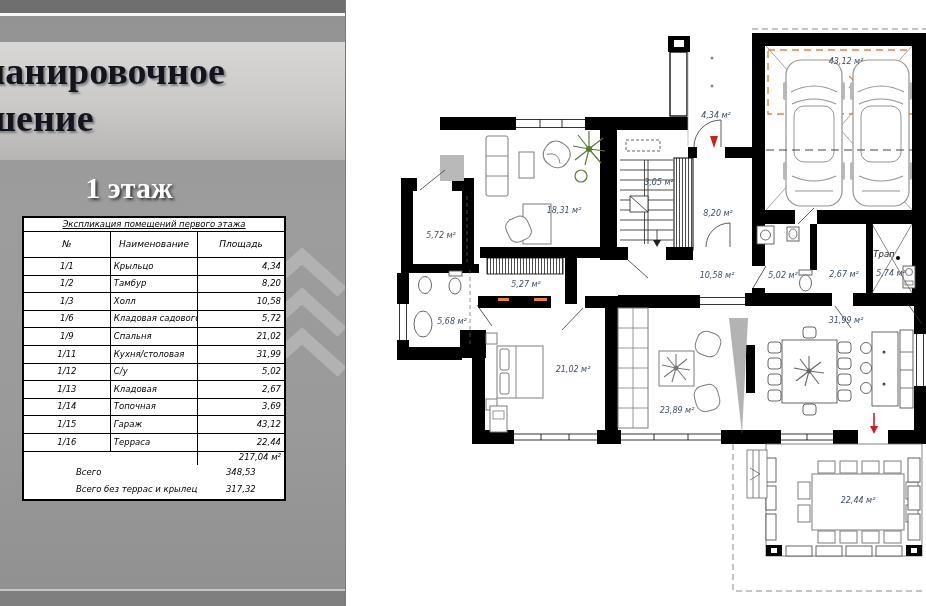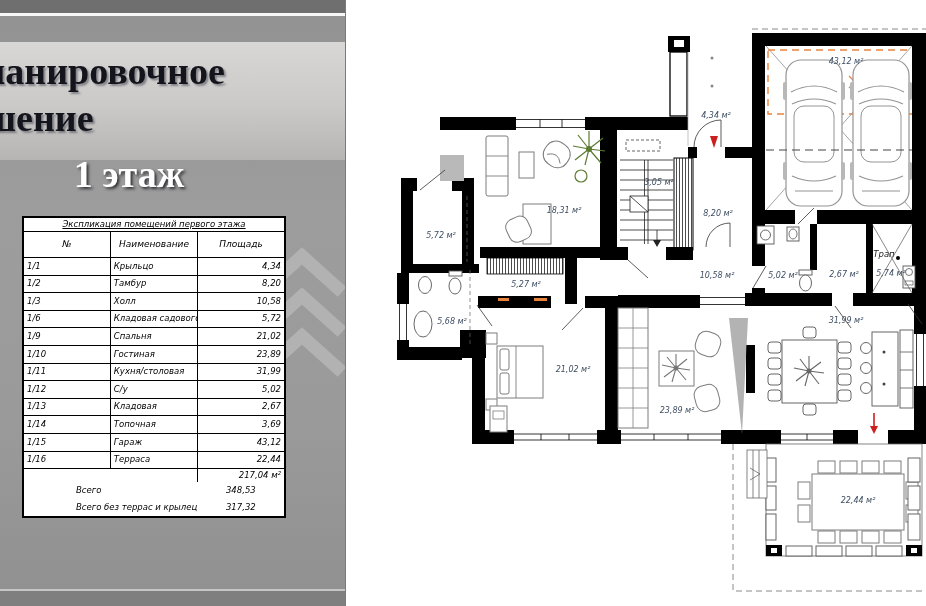--- a/index.html
+++ b/index.html
@@ -10,35 +10,35 @@
          background:linear-gradient(180deg,#929292,#9d9d9d 35%,#9a9a9a 70%,#909090);
          border-right:1px solid #7a7a7a;box-sizing:border-box;}
   .panel-top{position:absolute;top:0;left:0;right:0;height:13px;background:#6f6f6f;
              border-bottom:3px solid #f7f7f7;}
   .title-band{position:absolute;top:42px;left:0;width:345px;height:118px;
               background:linear-gradient(180deg,#d8d7d6,#cac9c8 55%,#b6b5b4);}
   .title-line{font-family:"Liberation Serif","DejaVu Serif",serif;font-weight:bold;
               font-size:38px;line-height:47px;color:#14141c;white-space:nowrap;
               margin-left:-16px;text-shadow:2px 2px 2px rgba(70,70,80,.55);}
   .title-line:first-child{margin-top:6px;}
-  .floor-label{position:absolute;top:152px;left:0;width:258px;text-align:center;
+  .floor-label{position:absolute;top:171px;left:0;width:258px;text-align:center;
                font-family:"Liberation Serif","DejaVu Serif",serif;font-weight:bold;
-               font-size:38px;color:#ffffff;text-shadow:2px 2px 3px rgba(40,40,45,.9);}
+               font-size:30px;color:#ffffff;text-shadow:2px 2px 3px rgba(40,40,45,.9);}
   .panel-bottom{position:absolute;bottom:0;left:0;right:0;height:15px;background:#7f7f7f;
                 border-top:2px solid #c6c6c6;}
   .wm-chevrons{position:absolute;left:256px;top:240px;}
   
   .exp-table{position:absolute;top:216px;left:22px;width:264px;background:#fff;
              border:2px solid #000;border-collapse:collapse;color:#000;
              font-style:italic;font-size:8.5px;line-height:1.1;table-layout:fixed;padding-left:40px;}
   .exp-table td{border:1px solid #000;padding:0 3px;overflow:hidden;white-space:nowrap;}
   .t-title td{height:13px;text-align:center;border-bottom:1px solid #000;}
   .t-title span{text-decoration:underline;}
   .t-head td{height:25px;text-align:center;font-size:9px;}
-  .c-num{width:40px;text-align:left;}
+  .c-num{width:40px;text-align:center;}
   .c-name{text-align:left;}
   .c-area{width:50px;text-align:right;}
   .t-data td{height:16.6px;}
   .t-sub td{height:13px;border-bottom:none;}
   .t-sub td:first-child{border-right:1px solid #000;border-left:none;border-top:1px solid #000;}
   .t-total td{border:none;height:17px;}
   .t-total .lbl{padding-left:52px;text-align:left;}
   .t-total .c-area{text-align:center;}
   
   .plan{position:absolute;left:346px;top:0;}
@@ -104,25 +104,20 @@
         </tr>
         <tr class="t-data">
           <td class="c-num">1/6</td>
           <td class="c-name">Кладовая садового инвентаря</td>
           <td class="c-area">5,72</td>
         </tr>
         <tr class="t-data">
           <td class="c-num">1/9</td>
           <td class="c-name">Спальня</td>
           <td class="c-area">21,02</td>
-        </tr>
-        <tr class="t-data">
-          <td class="c-num">1/10</td>
-          <td class="c-name">Гостиная</td>
-          <td class="c-area">23,89</td>
         </tr>
         <tr class="t-data">
           <td class="c-num">1/11</td>
           <td class="c-name">Кухня/столовая</td>
           <td class="c-area">31,99</td>
         </tr>
         <tr class="t-data">
           <td class="c-num">1/12</td>
           <td class="c-name">С/у</td>
           <td class="c-area">5,02</td>

